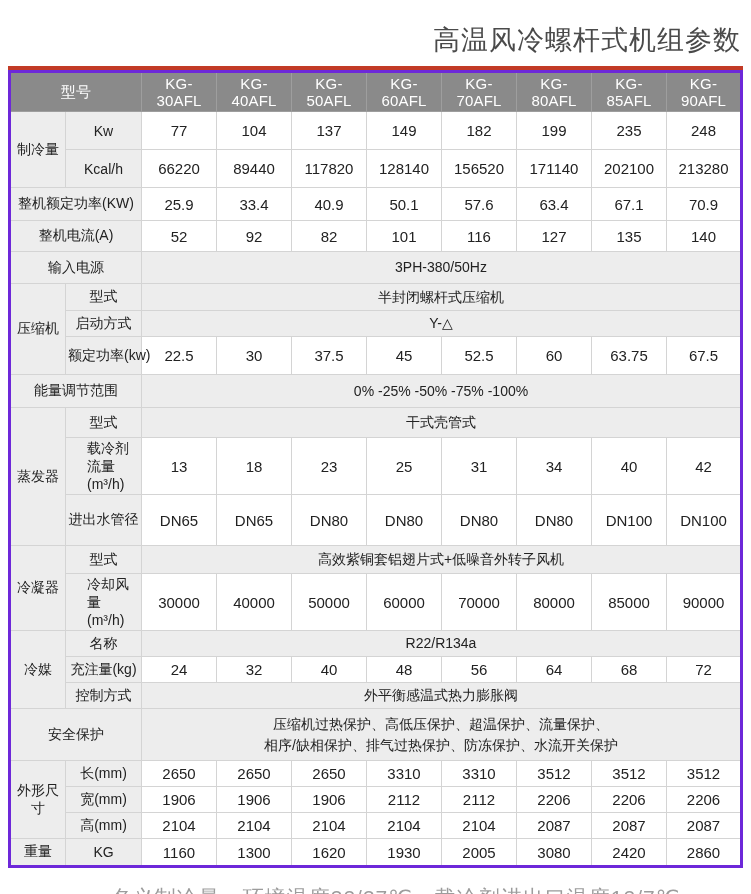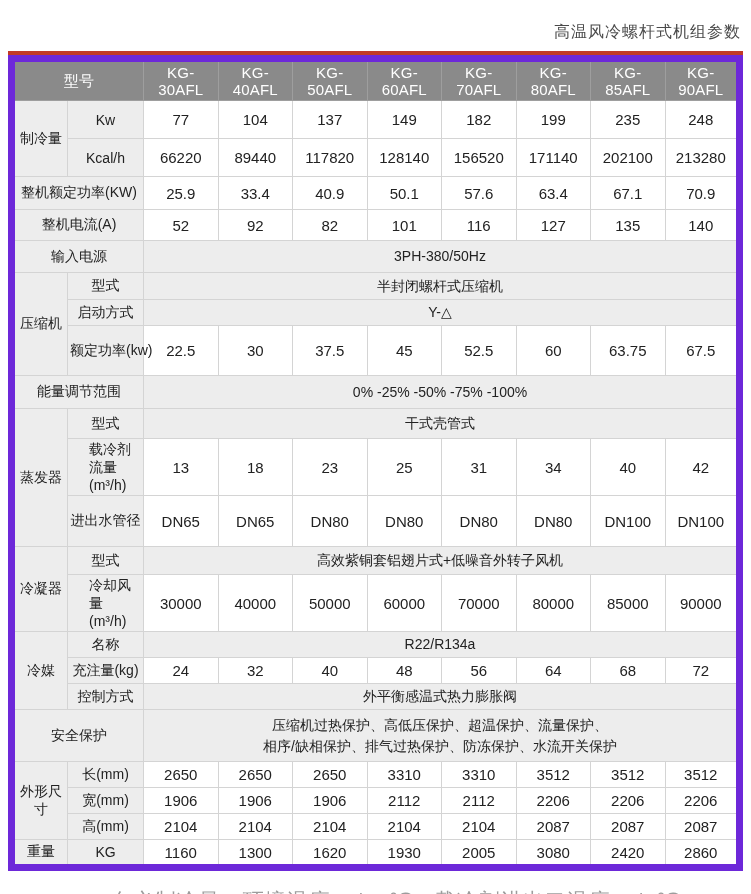--- a/index.html
+++ b/index.html
@@ -4,27 +4,27 @@
 <style>
   :root{
     --accent:#c23a26; --header-bg:#8a8a8a; --label-bg:#ededed;
     --title-color:#4a4a4a; --footnote-color:#9c9c9c;
   }
   html,body{margin:0;padding:0;background:#ffffff;}
   body{width:751px;font-family:"Liberation Sans","DejaVu Sans",sans-serif;}
   .page{width:751px;}
   .content{width:735px;margin-left:8px;}
   .title{
-    text-align:right;padding:22px 2px 8px 0;font-size:16px;
+    text-align:right;padding:22px 2px 8px 0;font-size:27px;
     color:var(--title-color);font-weight:400;letter-spacing:1px;
   }
   .accent-bar{height:4px;background:var(--accent);}
   table.spec{
     border-collapse:collapse;width:735px;table-layout:fixed;
-    border:7px solid #6d28d9;
+    border:3px solid #6d28d9;
   }
   th,td{
     border:1px solid #d4d4d4;text-align:center;vertical-align:middle;
     padding:2px 2px;color:#222222;overflow:visible;
   }
   thead th{
     background:var(--header-bg);color:#ffffff;font-weight:400;
     font-size:15px;border-color:#9e9e9e;height:31px;letter-spacing:0.2px;
   }
   td.group{background:var(--label-bg);font-size:14px;}
@@ -122,21 +122,21 @@
           </tr>
           <tr style="height: 27px;">
             <td rowspan="3" class="group">压缩机</td>
             <td class="label">型式</td>
             <td colspan="8" class="span">半封闭螺杆式压缩机</td>
           </tr>
           <tr style="height: 26px;">
             <td class="label">启动方式</td>
             <td colspan="8" class="span">Y-△</td>
           </tr>
-          <tr style="height: 50px;">
+          <tr style="height: 38px;">
             <td class="label">额定功率(kw)</td>
             <td class="value">22.5</td>
             <td class="value">30</td>
             <td class="value">37.5</td>
             <td class="value">45</td>
             <td class="value">52.5</td>
             <td class="value">60</td>
             <td class="value">63.75</td>
             <td class="value">67.5</td>
           </tr>

